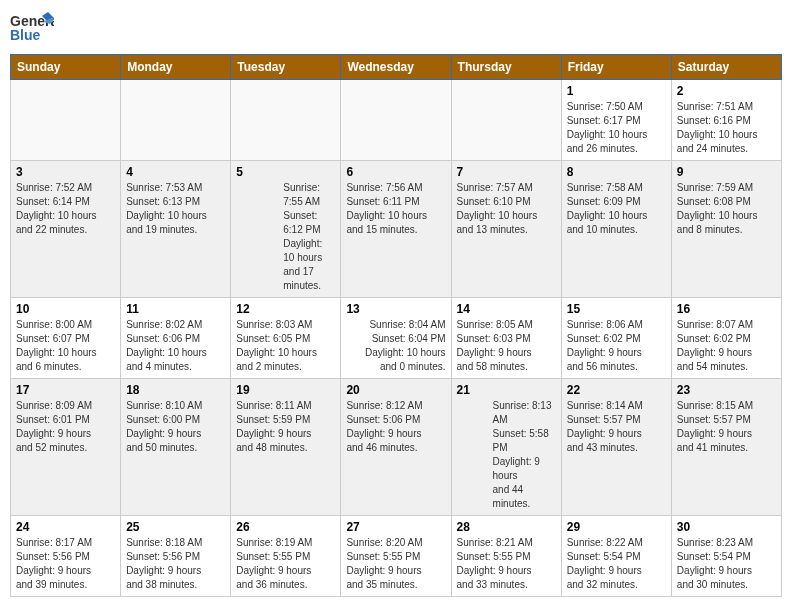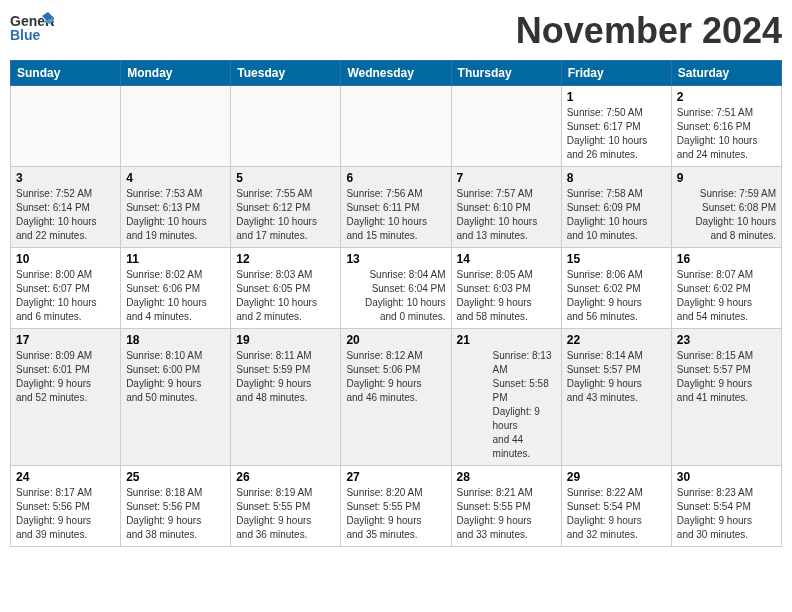--- a/index.html
+++ b/index.html
@@ -36,21 +36,21 @@
     .subtitle {
       font-size: 14px;
       color: #555;
     }
     .calendar {
       width: 100%;
       border-collapse: collapse;
       font-size: 11px;
     }
     .calendar th {
-      background: #0369a1;
+      background: #a16207;
       color: #fff;
       text-align: left;
       padding: 5px 6px;
       font-size: 12px;
       border: 1px solid #2e6db4;
     }
     .calendar td {
       border: 1px solid #ccc;
       vertical-align: top;
       padding: 4px 5px;
@@ -84,21 +84,20 @@
 
         <text x="0" y="16" font-size="14" font-weight="bold" fill="#333">General</text>
         <text x="0" y="30" font-size="14" font-weight="bold" fill="#2e6db4">Blue</text>
 
         <polygon points="38,2 44,8 36,10 32,6" fill="#2e6db4"></polygon>
         <polygon points="36,10 44,8 40,14 34,12" fill="#4a9ad4"></polygon>
       </svg>
     </div>
   </div>
   <div class="title-area">
-    <div class="month-title">November 2024</div>
   </div>
 </div>
 
 <table class="calendar">
   <thead>
     <tr>
     <th>Sunday</th>
         <th>Monday</th>
         <th>Tuesday</th>
         <th>Wednesday</th>
@@ -139,21 +138,21 @@
         </td>
         <td>
           <span class="day-num">4</span>
           <div class="day-info" style="white-space: pre-line;">Sunrise: 7:53 AM
 Sunset: 6:13 PM
 Daylight: 10 hours
 and 19 minutes.</div>
         </td>
         <td>
           <span class="day-num">5</span>
-          <div class="day-info" style="white-space: pre-line;">Sunrise: 7:55 AM
+          <div class="day-info" style="white-space: pre-line; margin-left: 47px;">Sunrise: 7:55 AM
 Sunset: 6:12 PM
 Daylight: 10 hours
 and 17 minutes.</div>
         </td>
         <td>
           <span class="day-num">6</span>
           <div class="day-info" style="white-space: pre-line;">Sunrise: 7:56 AM
 Sunset: 6:11 PM
 Daylight: 10 hours
 and 15 minutes.</div>
@@ -167,21 +166,21 @@
         </td>
         <td>
           <span class="day-num">8</span>
           <div class="day-info" style="white-space: pre-line;">Sunrise: 7:58 AM
 Sunset: 6:09 PM
 Daylight: 10 hours
 and 10 minutes.</div>
         </td>
         <td>
           <span class="day-num">9</span>
-          <div class="day-info" style="white-space: pre-line; text-align: right;">Sunrise: 7:59 AM
+          <div class="day-info" style="white-space: pre-line;">Sunrise: 7:59 AM
 Sunset: 6:08 PM
 Daylight: 10 hours
 and 8 minutes.</div>
         </td>
       </tr>
       <tr>
         <td>
           <span class="day-num">10</span>
           <div class="day-info" style="white-space: pre-line;">Sunrise: 8:00 AM
 Sunset: 6:07 PM

